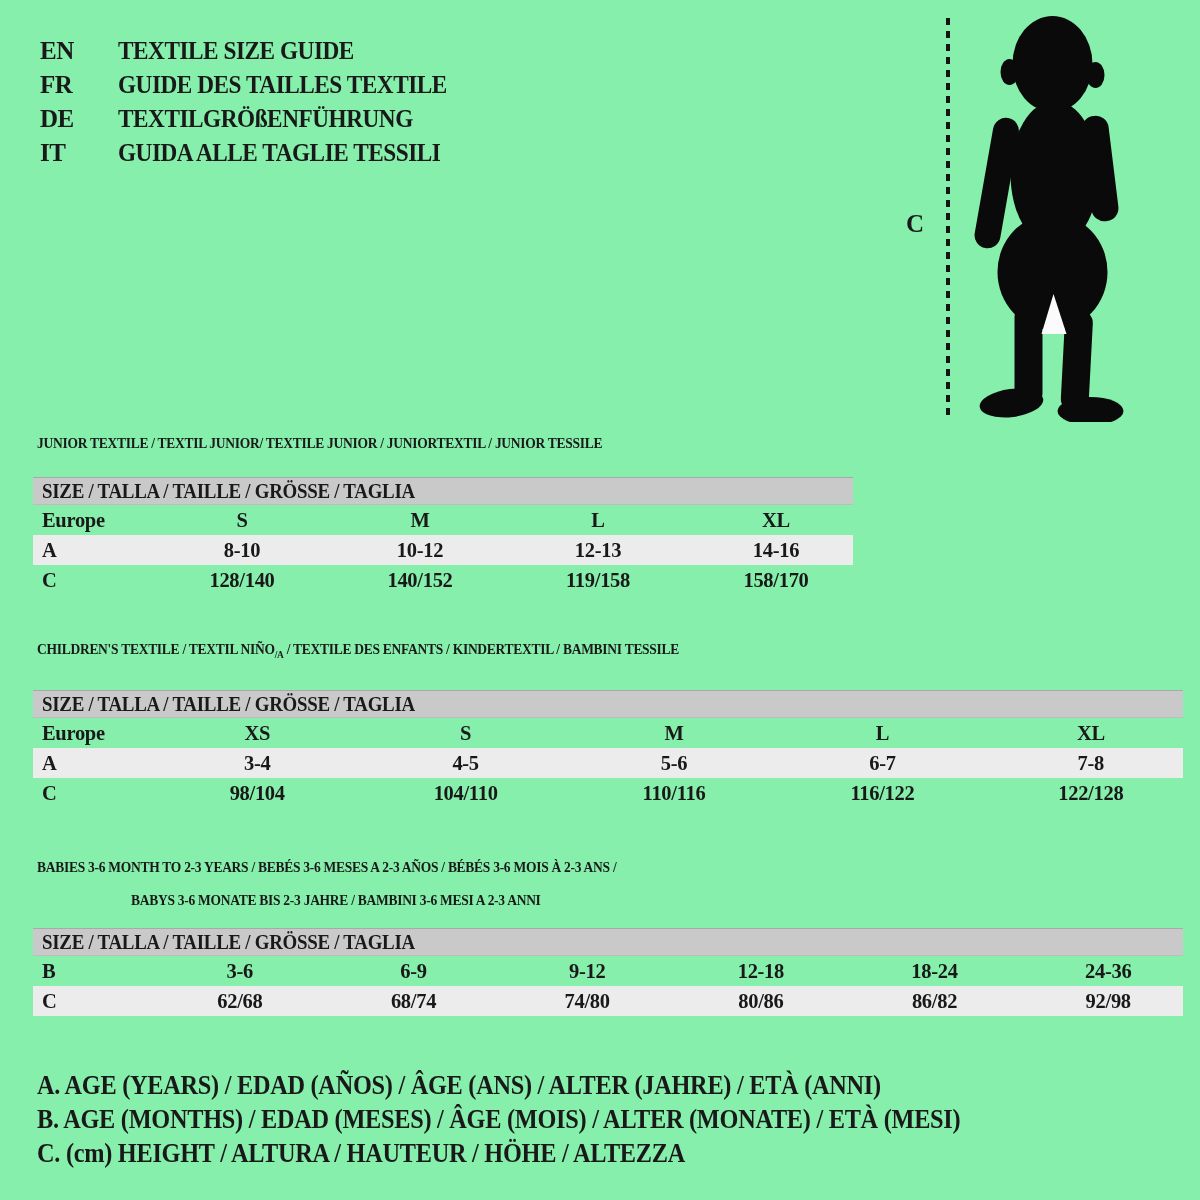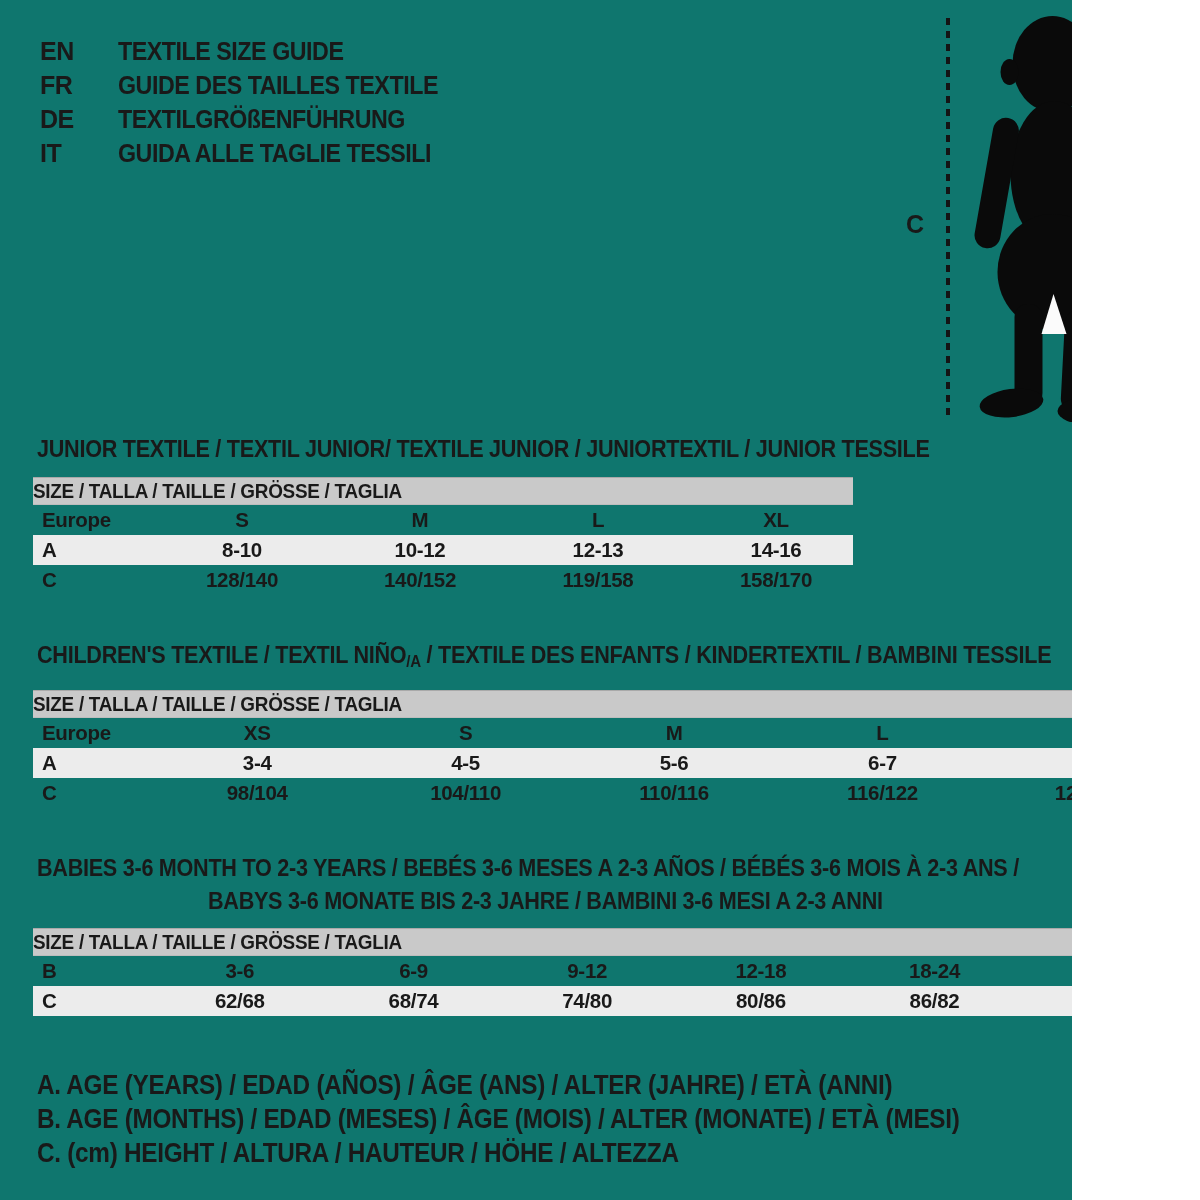--- a/index.html
+++ b/index.html
@@ -1,19 +1,19 @@
 <!DOCTYPE html>
 <html><head>
 <meta charset="utf-8">
 <style>
   html,body { margin:0; padding:0; }
   .page {
-    position:relative; width:1072px; height:1200px;
-    background:#0f766e; color:#191919;
-    font-family:Liberation Sans, sans-serif; font-weight:700;
+    position:relative; width:1200px; height:1200px;
+    background:#86efac; color:#191919;
+    font-family:Liberation Serif, serif; font-weight:700;
     overflow:hidden;
   }
   
   .t-cond { display:inline-block; transform:scaleX(0.9); transform-origin:left center; white-space:nowrap; }
 
   
   .langs { position:absolute; left:40px; top:34px; }
   .lang-row { display:flex; align-items:center; height:34px; font-size:25px; letter-spacing:-0.5px; }
   .lang-code { width:78px; flex:0 0 78px; }
   .lang-label { display:inline-block; transform:scaleX(0.93); transform-origin:left center; white-space:nowrap; }
@@ -21,30 +21,30 @@
   
   .figure { position:absolute; left:898px; top:12px; width:280px; height:412px; }
   .dash-line {
     position:absolute; left:48px; top:6px; width:4px; height:398px;
     background:repeating-linear-gradient(to bottom,#141414 0 7px,transparent 7px 13px);
   }
   .c-label { position:absolute; left:8px; top:198px; font-size:25px; }
   .silhouette { position:absolute; left:64px; top:0; }
 
   
-  .sec-title { position:absolute; left:37px; margin:0; font-size:24px; letter-spacing:-0.3px; font-weight:700; }
+  .sec-title { position:absolute; left:37px; margin:0; font-size:15px; letter-spacing:-0.3px; font-weight:700; }
   .babies-title { line-height:33px;text-align:center; }
   .sub { font-size:70%; position:relative; top:4px; }
 
   .size-table { position:absolute; left:33px; font-size:20.5px; letter-spacing:-0.3px; }
   .w-junior { width:820px; }
   .w-wide  { width:1150px; }
   .thead {
     height:28px; background:#c9c9c9; display:flex; align-items:center;
-    box-sizing:border-box; font-size:21px;
+    padding-left:9px; box-sizing:border-box; font-size:21px;
     border-top:1px solid #a9a9a9; border-bottom:1px solid #bdbdbd;
   }
   .trow { display:flex; align-items:center; height:30px;gap:24px; }
   .trow.shaded { background:#ececec; }
   .cell { overflow:visible; }
   .cell.label { flex:0 0 99px; padding-left:9px; }
   .cell.val { flex:1 1 0; text-align:center; }
 
   
   .legend { position:absolute; left:37px; top:1070px; }

